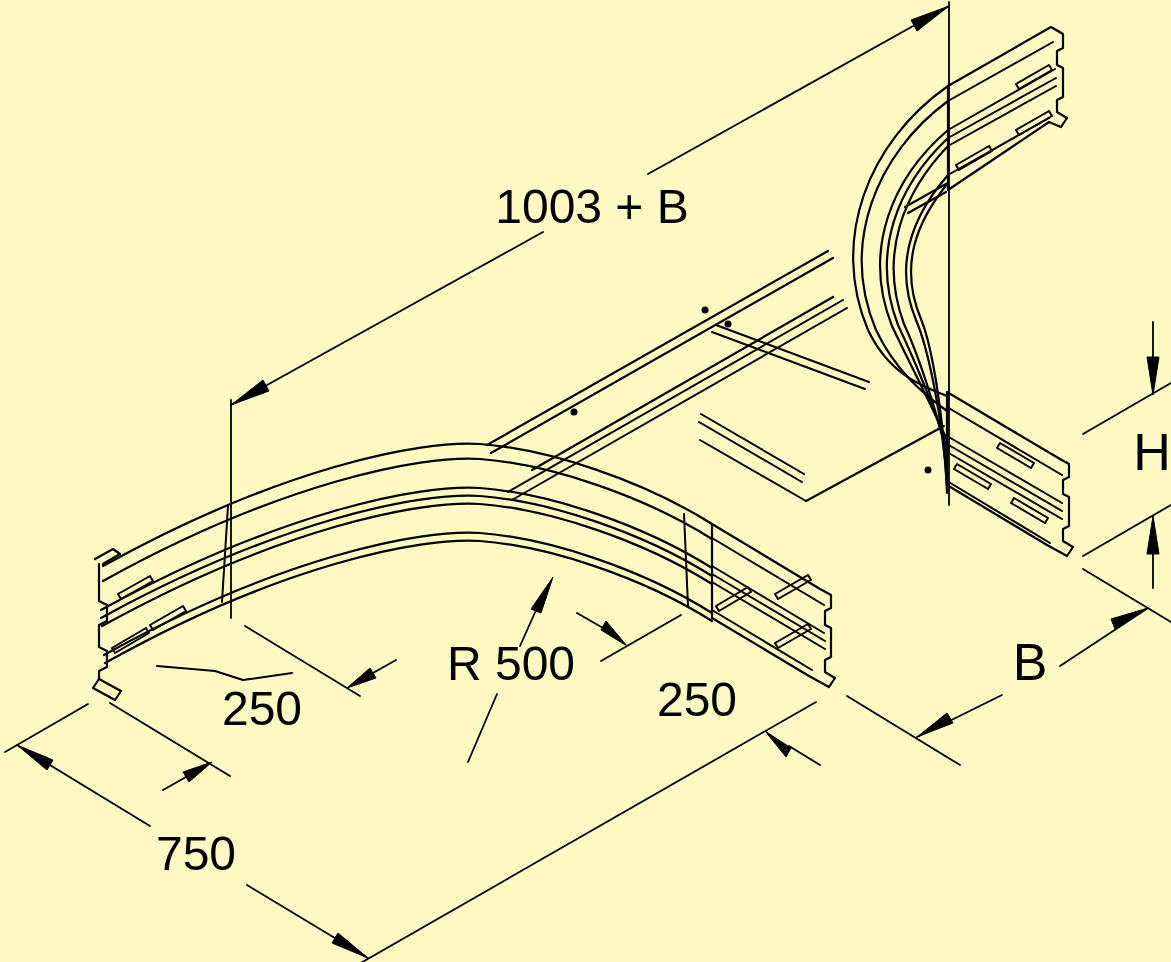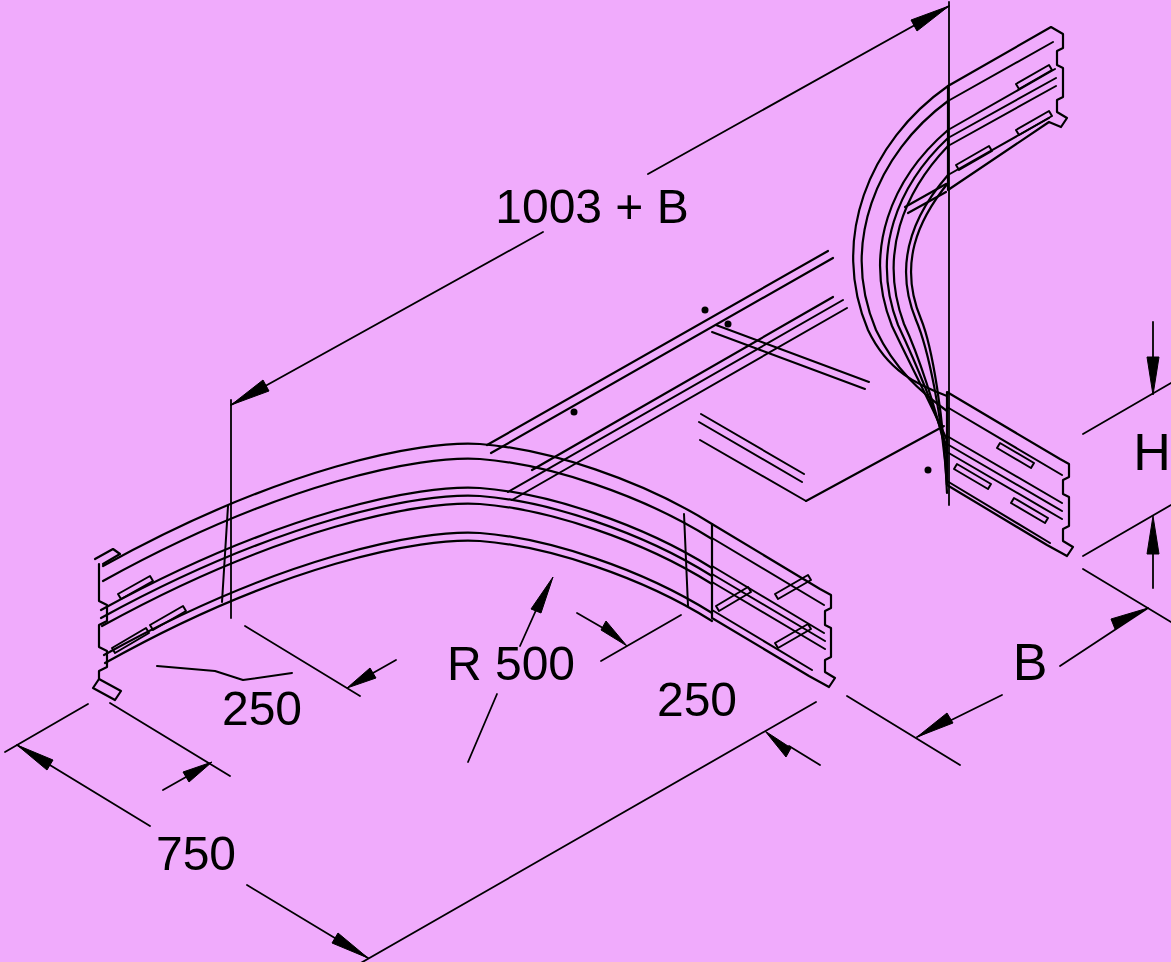--- a/index.html
+++ b/index.html
@@ -1,16 +1,16 @@
 <!DOCTYPE html>
 <html><head>
 <meta charset="utf-8">
 <style>
   html,body{margin:0;padding:0;background:#ffffff;}
-  .stage{position:relative;width:1171px;height:962px;background:#f0abfc;overflow:hidden;
+  .stage{position:relative;width:1171px;height:962px;background:#fef9c3;overflow:hidden;
          font-family:"Liberation Sans", sans-serif;}
   svg{display:block;}
   .obj{stroke:#000;stroke-width:2.2;fill:none;stroke-linecap:round;stroke-linejoin:round;}
   .objthin{stroke:#000;stroke-width:2;fill:none;stroke-linecap:round;stroke-linejoin:round;}
   .dim{stroke:#000;stroke-width:1.8;fill:none;stroke-linecap:round;}
   .arrow{fill:#000;stroke:#000;stroke-width:1;}
   .hole{fill:#000;stroke:none;}
   .dimtext{fill:#000;font-size:48px;text-anchor:middle;}
   .dimtext-big{fill:#000;font-size:52px;text-anchor:middle;}
 </style>

